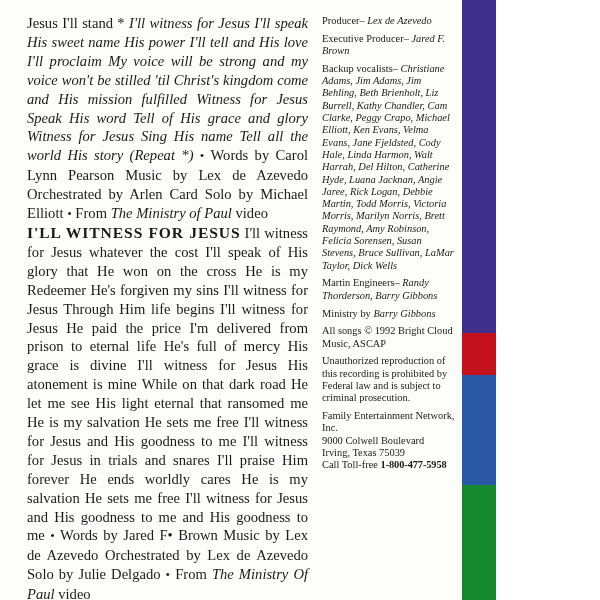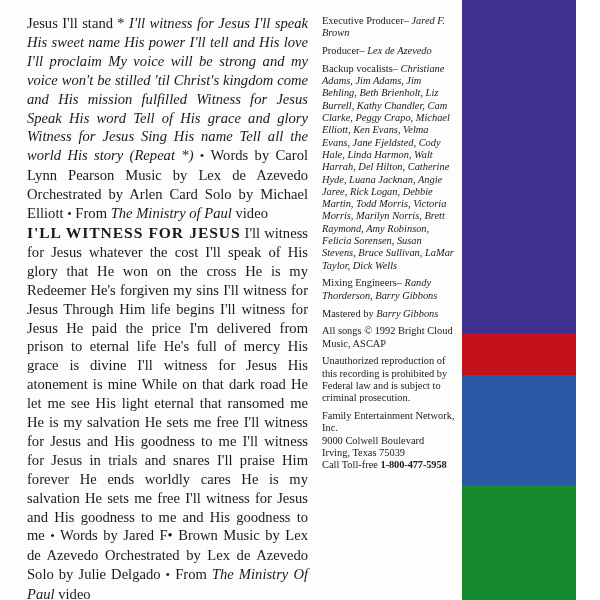--- a/index.html
+++ b/index.html
@@ -2,21 +2,21 @@
 <html><head>
 <meta charset="utf-8">
 <style>
   html, body {
     margin: 0;
     padding: 0;
     background: #ffffff;
   }
   #page {
     position: relative;
-    width: 576px;
+    width: 496px;
     height: 600px;
     background: #fdfdfb;
     overflow: hidden;
     font-family: "Liberation Serif", "DejaVu Serif", serif;
     color: #1a1a1a;
   }
 
   
   #color-bars {
     position: absolute;
@@ -95,43 +95,43 @@
       <span>From</span>
       <span class="it">The Ministry Of Paul</span>
       <span>video</span>
     </p>
 
   </div>
 
   <div id="right-col">
 
     <p class="cred">
-      <span>Executive Producer–</span>
-      <span class="nm">Jared F. Brown</span>
+      <span>Producer–</span>
+      <span class="nm">Lex de Azevedo</span>
     </p>
 
     <p class="cred">
-      <span>Producer–</span>
-      <span class="nm">Lex de Azevedo</span>
+      <span>Executive Producer–</span>
+      <span class="nm">Jared F. Brown</span>
     </p>
 
 
     <p class="cred">
       <span>Backup vocalists–</span>
       <span class="nm">Christiane Adams, Jim Adams, Jim Behling, Beth Brienholt, Liz Burrell, Kathy Chandler, Cam Clarke, Peggy Crapo, Michael Elliott, Ken Evans, Velma Evans, Jane Fjeldsted, Cody Hale, Linda Harmon, Walt Harrah, Del Hilton, Catherine Hyde, Luana Jacknan, Angie Jaree, Rick Logan, Debbie Martin, Todd Morris, Victoria Morris, Marilyn Norris, Brett Raymond, Amy Robinson, Felicia Sorensen, Susan Stevens, Bruce Sullivan, LaMar Taylor, Dick Wells</span>
     </p>
 
 
     <p class="cred">
-      <span>Mixing Engineers–</span>
+      <span>Martin Engineers–</span>
       <span class="nm">Randy Thorderson, Barry Gibbons</span>
     </p>
 
     <p class="cred">
-      <span>Mastered by</span>
+      <span>Ministry by</span>
       <span class="nm">Barry Gibbons</span>
     </p>
 
 
 
     <p class="cred">All songs © 1992 Bright Cloud Music, ASCAP</p>
 
     <p class="cred">Unauthorized reproduction of this recording is prohibited by Federal law and is subject to criminal prosecution.</p>
 
     <p class="cred">

